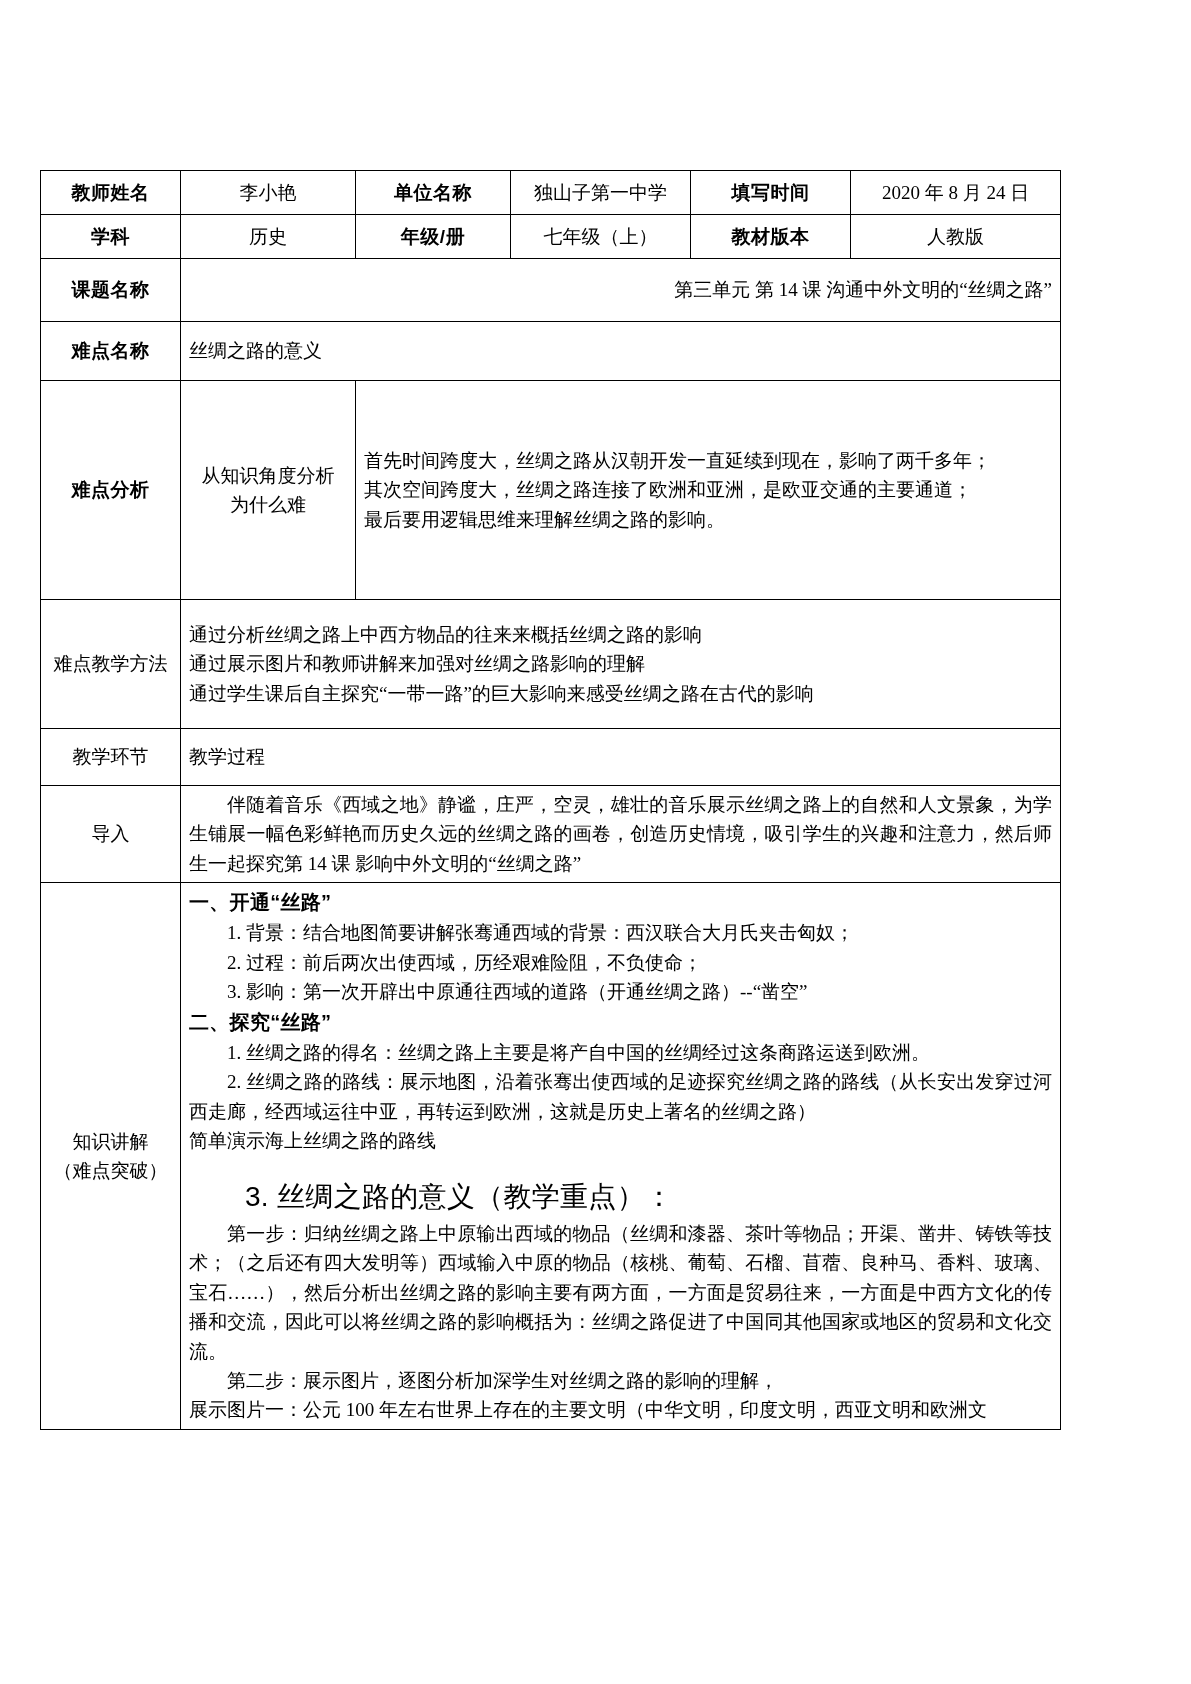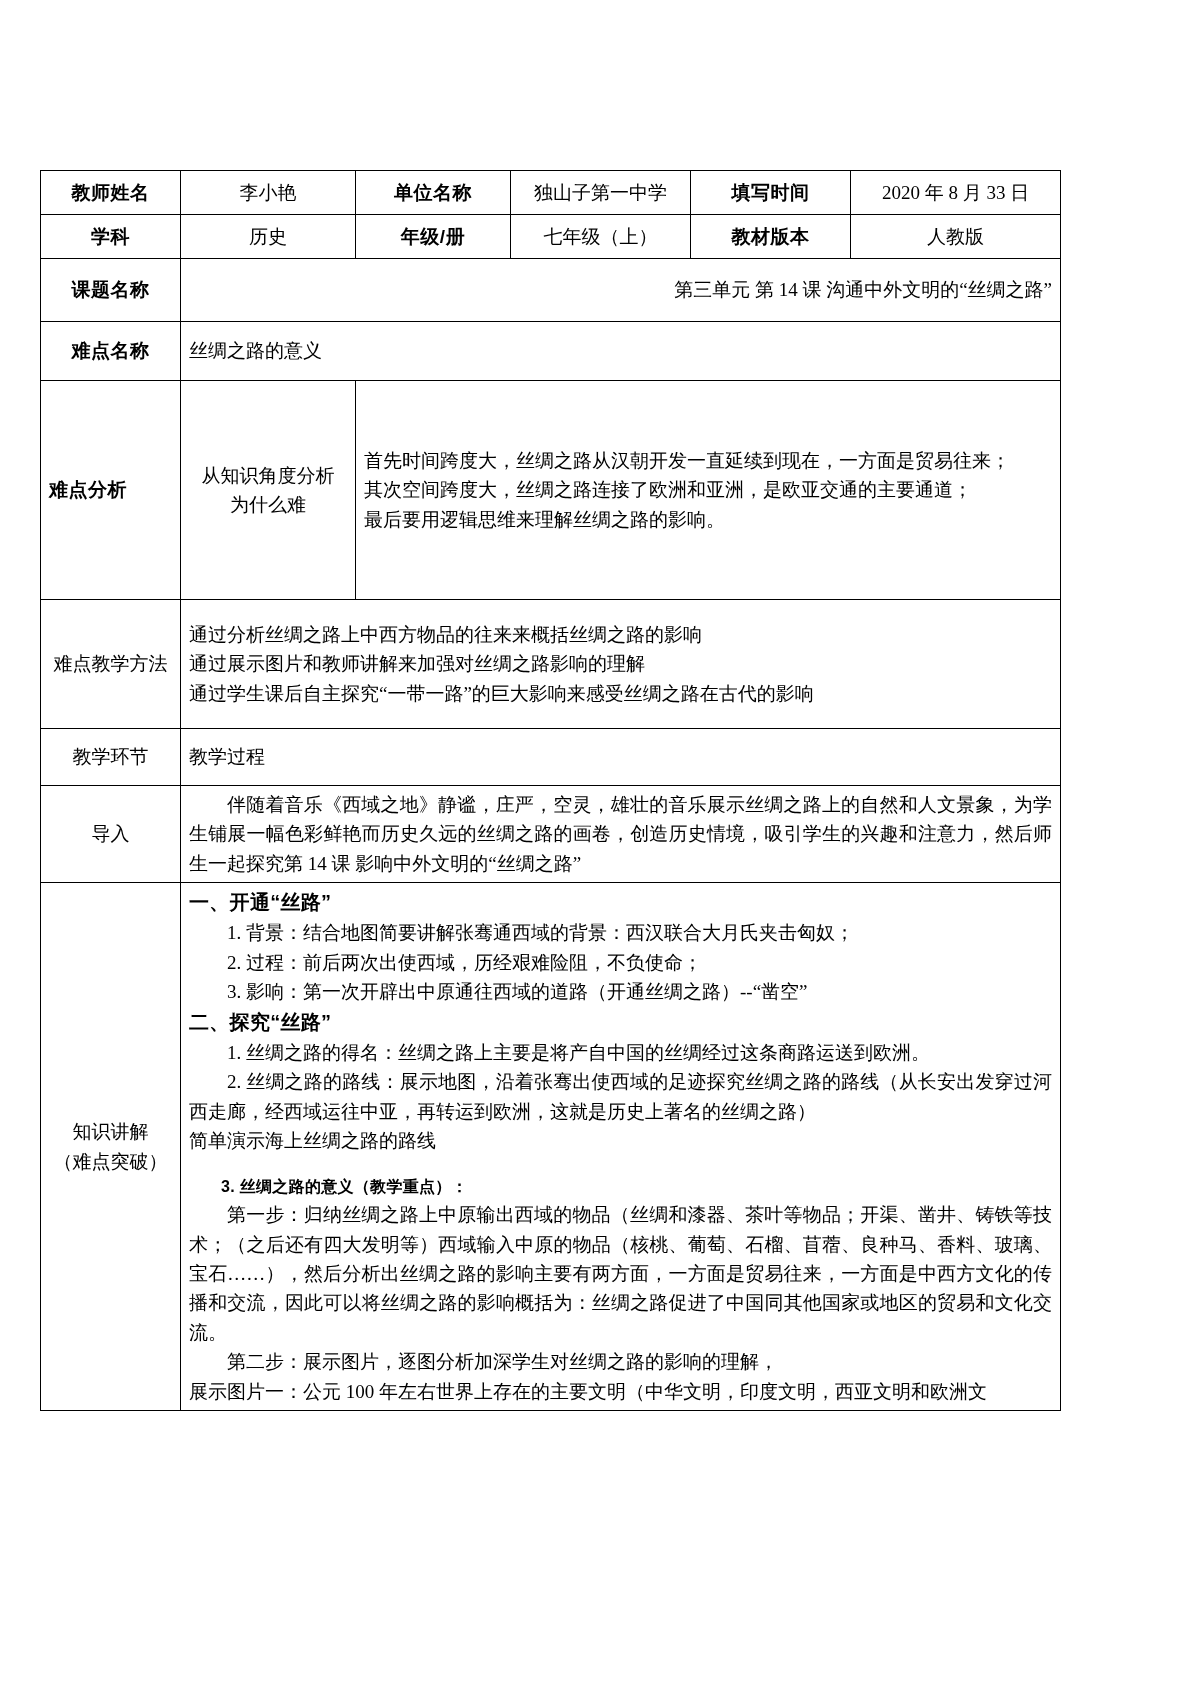--- a/index.html
+++ b/index.html
@@ -67,20 +67,21 @@
   .title-cell {
     text-align: right;
     font-size: 19px;
     height: 54px;
   }
 
   .nandian-label {
     font-family: "Liberation Sans", "DejaVu Sans", sans-serif;
     font-weight: bold;
     font-size: 21px;
+    text-align: center;
     letter-spacing: 0.5px;
   }
 
   .analysis-mid {
     text-align: center;
     font-size: 19px;
     line-height: 1.6;
     vertical-align: middle;
   }
 
@@ -142,22 +143,22 @@
     padding-left: 2em;
   }
   .teach-body .cont {
     padding-left: 0;
   }
   .teach-body .sp {
     height: 20px;
   }
   .teach-body .h-sub {
     font-family: "Liberation Sans", "DejaVu Sans", sans-serif;
-    font-weight: bold;
-    font-size: 16px;
+    font-weight: normal;
+    font-size: 28px;
     padding-left: 2em;
     letter-spacing: 0.3px;
   }
   .teach-body .para {
     text-indent: 2em;
   }
 </style>
 </head>
 <body>
 
@@ -173,21 +174,21 @@
         <col class="c6">
     </colgroup>
     <tbody>
 
       <tr class="row-h">
         <td class="lbl-bold">教师姓名</td>
         <td class="val-center">李小艳</td>
         <td class="lbl-bold">单位名称</td>
         <td class="val-center">独山子第一中学</td>
         <td class="lbl-bold">填写时间</td>
-        <td class="val-center">2020 年 8 月 33 日</td>
+        <td class="val-center">2020 年 8 月 24 日</td>
       </tr>
 
       <tr class="row-h">
         <td class="lbl-bold">学科</td>
         <td class="val-center">历史</td>
         <td class="lbl-bold">年级/册</td>
         <td class="val-center">七年级（上）</td>
         <td class="lbl-bold">教材版本</td>
         <td class="val-center">人教版</td>
       </tr>
@@ -202,21 +203,21 @@
         <td class="val-left" colspan="5" style="height:50px;">丝绸之路的意义</td>
       </tr>
 
       <tr>
         <td class="nandian-label">难点分析</td>
         <td class="analysis-mid" style="height:210px;">
           <div>从知识角度分析</div>
           <div>为什么难</div>
         </td>
         <td class="analysis-body" colspan="4">
-          <div class="ln">首先时间跨度大，丝绸之路从汉朝开发一直延续到现在，一方面是贸易往来；</div>
+          <div class="ln">首先时间跨度大，丝绸之路从汉朝开发一直延续到现在，影响了两千多年；</div>
           <div class="ln">其次空间跨度大，丝绸之路连接了欧洲和亚洲，是欧亚交通的主要通道；</div>
           <div class="ln">最后要用逻辑思维来理解丝绸之路的影响。</div>
         </td>
       </tr>
 
       <tr>
         <td class="side-label">难点教学方法</td>
         <td class="method-body" colspan="5" style="height:120px;">
           <div>通过分析丝绸之路上中西方物品的往来来概括丝绸之路的影响</div>
           <div>通过展示图片和教师讲解来加强对丝绸之路影响的理解</div>

